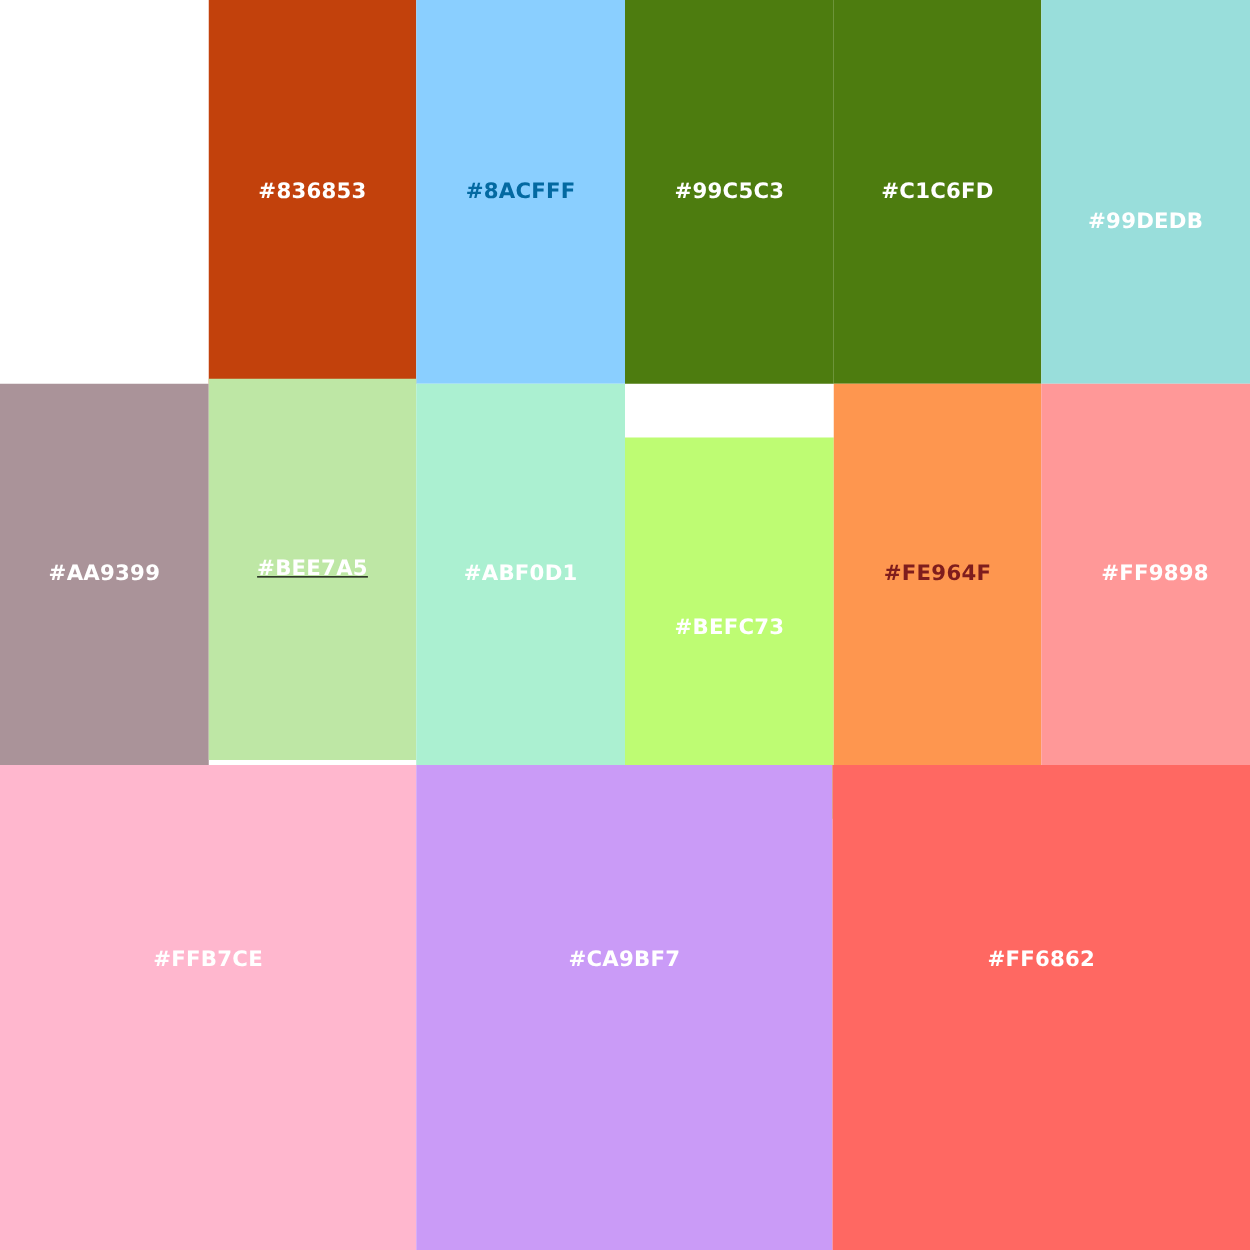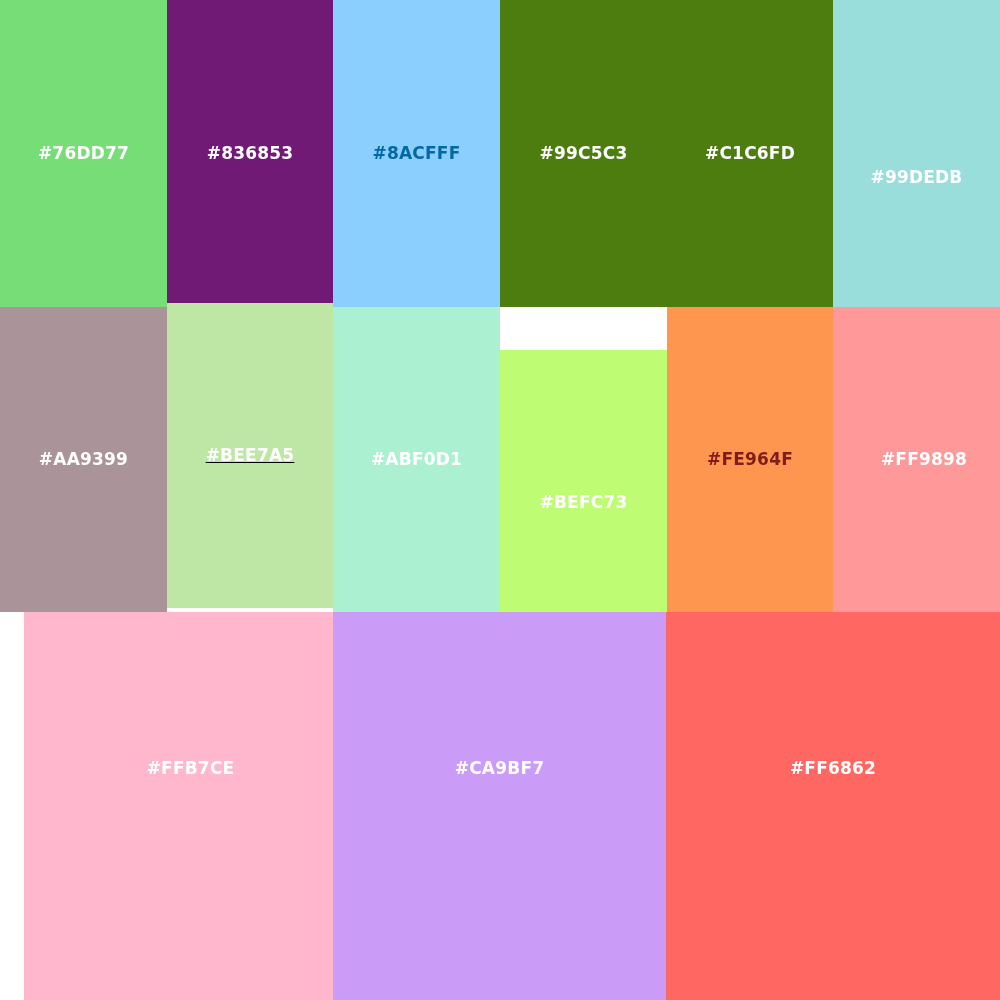--- a/index.html
+++ b/index.html
@@ -39,24 +39,21 @@
     align-items: flex-start;
   }
   .swatch.row-bottom .swatch-label {
     margin-top: 148px;
   }
 </style>
 </head>
 <body>
 
 <div id="palette" style="width: 1000px; height: 1000px; background: rgb(255, 255, 255);">
-    <div class="swatch" style="left: 0px; top: 0px; width: 167px; height: 307px; background: rgb(118, 221, 119);">
-      <span class="swatch-label" style="color: rgb(255, 255, 255);">#76DD77</span>
-    </div>
-    <div class="swatch" style="left: 167px; top: 0px; width: 166px; height: 307px; background: #701a75;">
+    <div class="swatch" style="left: 167px; top: 0px; width: 166px; height: 307px; background: #c2410c;">
       <span class="swatch-label" style="color: rgb(255, 255, 255);">#836853</span>
     </div>
     <div class="swatch" style="left: 333px; top: 0px; width: 167px; height: 307px; background: rgb(138, 207, 255);">
       <span class="swatch-label" style="color: #0369a1;">#8ACFFF</span>
     </div>
     <div class="swatch" style="left: 500px; top: 0px; width: 167px; height: 307px; background: #4d7c0f;">
       <span class="swatch-label" style="color: rgb(255, 255, 255);">#99C5C3</span>
     </div>
     <div class="swatch" style="left: 667px; top: 0px; width: 166px; height: 307px; background: #4d7c0f;">
       <span class="swatch-label" style="color: rgb(255, 255, 255);">#C1C6FD</span>
@@ -75,21 +72,21 @@
     </div>
     <div class="swatch" style="left: 500px; top: 307px; width: 167px; height: 305px; background: rgb(190, 252, 115); margin-top: 43px;">
       <span class="swatch-label" style="color: rgb(255, 255, 255);">#BEFC73</span>
     </div>
     <div class="swatch" style="left: 667px; top: 307px; width: 166px; height: 305px; background: rgb(254, 150, 79);">
       <span class="swatch-label" style="color: #7f1d1d;">#FE964F</span>
     </div>
     <div class="swatch" style="left: 833px; top: 307px; width: 182px; height: 305px; background: rgb(255, 152, 152);">
       <span class="swatch-label" style="color: rgb(255, 255, 255);">#FF9898</span>
     </div>
-    <div class="swatch row-bottom" style="left: 0px; top: 612px; width: 333px; height: 388px; background: rgb(255, 183, 206); margin-left: 24px;">
+    <div class="swatch row-bottom" style="left: 0px; top: 612px; width: 333px; height: 388px; background: rgb(255, 183, 206);">
       <span class="swatch-label" style="color: rgb(255, 255, 255);">#FFB7CE</span>
     </div>
     <div class="swatch row-bottom" style="left: 333px; top: 612px; width: 333px; height: 388px; background: rgb(202, 155, 247);">
       <span class="swatch-label" style="color: rgb(255, 255, 255);">#CA9BF7</span>
     </div>
     <div class="swatch row-bottom" style="left: 666px; top: 612px; width: 334px; height: 388px; background: rgb(255, 104, 98);">
       <span class="swatch-label" style="color: rgb(255, 255, 255);">#FF6862</span>
     </div>
   </div>
 

